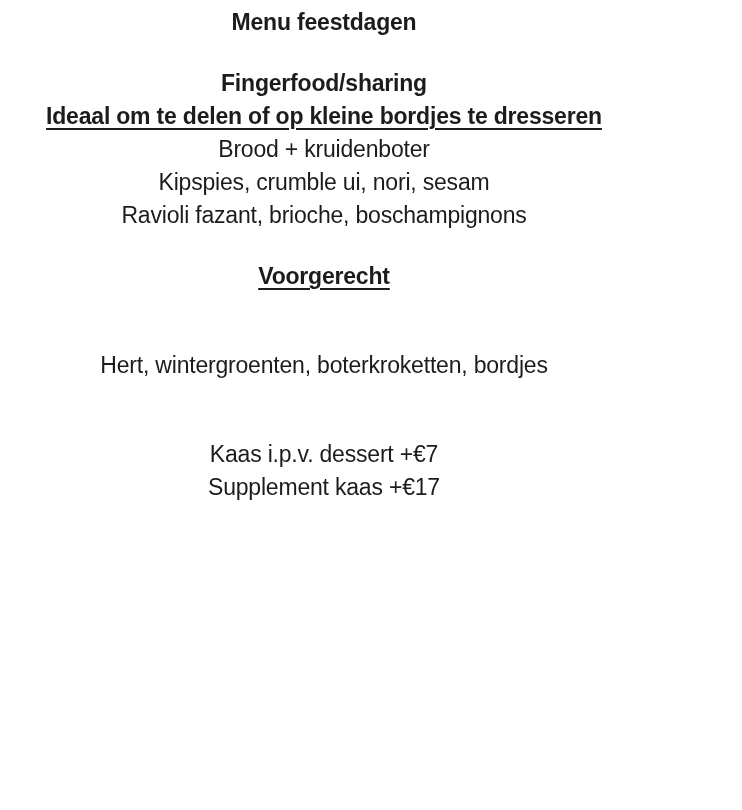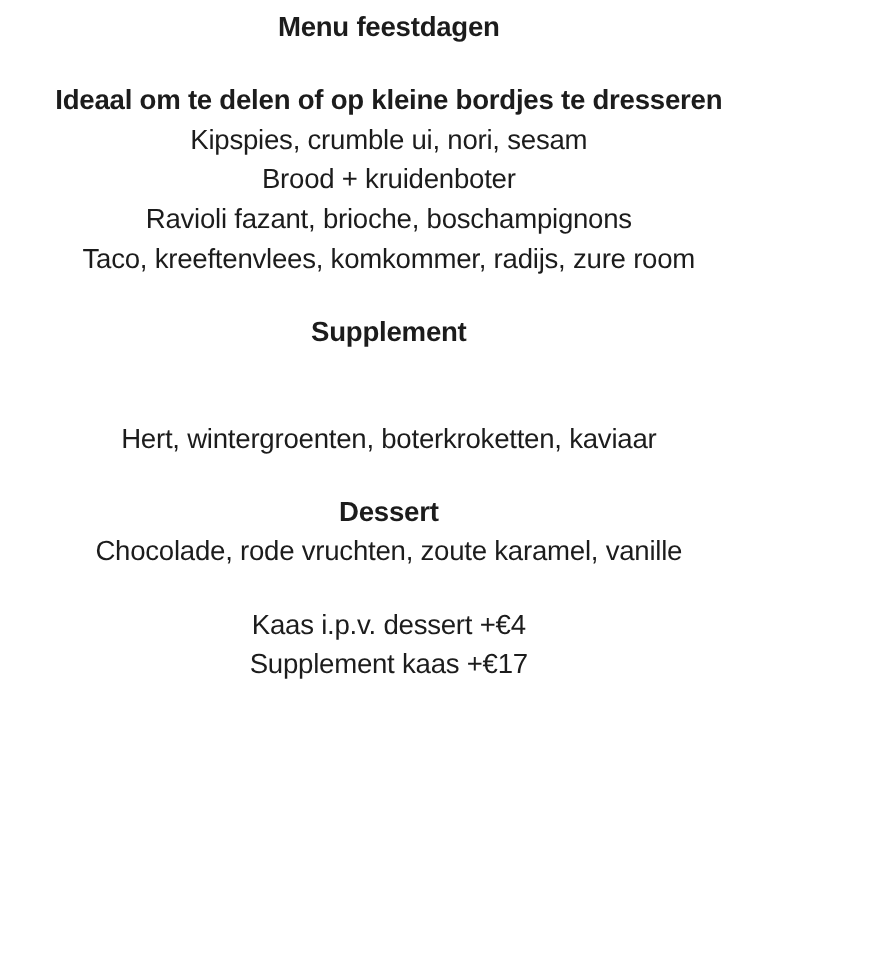--- a/index.html
+++ b/index.html
@@ -17,64 +17,61 @@
     text-align: center;
   }
   .line {
     font-size: 23px;
     line-height: 33px;
     white-space: nowrap;
     letter-spacing: -0.2px;
   }
   .bold { font-weight: bold; }
   .underline {
+    text-decoration: underline;
     text-decoration-thickness: 2px;
     text-underline-offset: 4px;
   }
   .spacer { height: 28px; }
 </style>
 </head>
 <body>
 
 <div class="menu">
 
   <div class="line bold">Menu feestdagen</div>
 
   <div class="spacer"></div>
 
   <section>
+    <div class="line bold">Fingerfood/sharing</div>
     <div class="line bold underline">Ideaal om te delen of op kleine bordjes te dresseren</div>
+    <div class="line">Brood + kruidenboter</div>
     <div class="line">Kipspies, crumble ui, nori, sesam</div>
-    <div class="line">Brood + kruidenboter</div>
     <div class="line">Ravioli fazant, brioche, boschampignons</div>
-    <div class="line">Taco, kreeftenvlees, komkommer, radijs, zure room</div>
   </section>
 
   <div class="spacer"></div>
 
   <section>
-    <div class="line bold underline">Supplement</div>
+    <div class="line bold underline">Voorgerecht</div>
   </section>
 
   <div class="spacer"></div>
 
 
   <div class="spacer"></div>
 
   <section>
-    <div class="line">Hert, wintergroenten, boterkroketten, kaviaar</div>
+    <div class="line">Hert, wintergroenten, boterkroketten, bordjes</div>
   </section>
 
   <div class="spacer"></div>
 
-  <section>
-    <div class="line bold underline">Dessert</div>
-    <div class="line">Chocolade, rode vruchten, zoute karamel, vanille</div>
-  </section>
 
   <div class="spacer"></div>
 
   <section>
-    <div class="line">Kaas i.p.v. dessert +€4</div>
+    <div class="line">Kaas i.p.v. dessert +€7</div>
     <div class="line">Supplement kaas +€17</div>
   </section>
 
 </div>
 
 </body></html>

